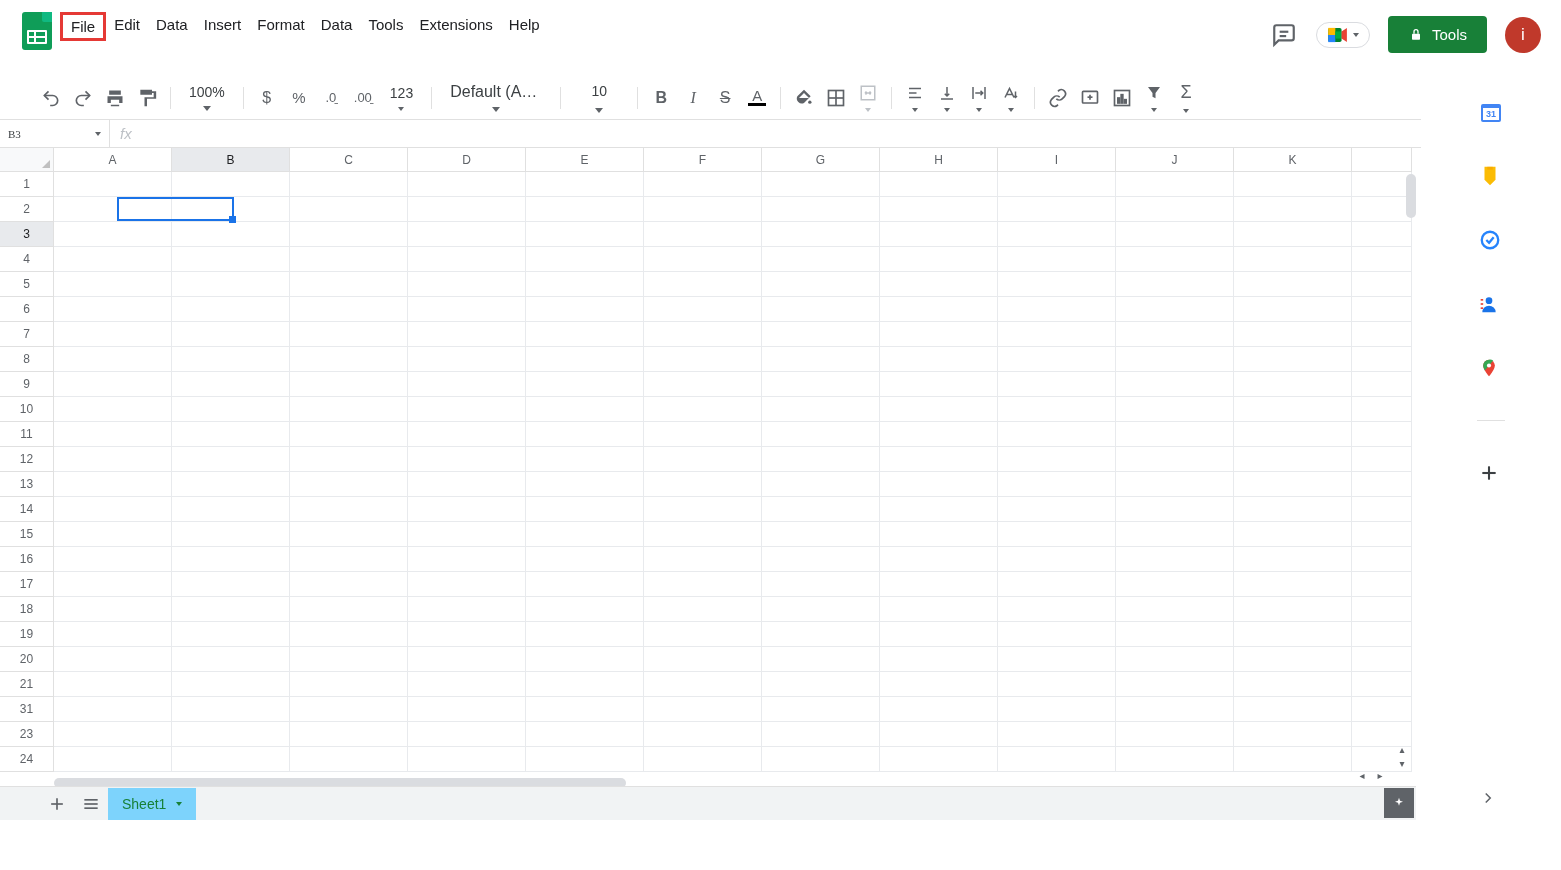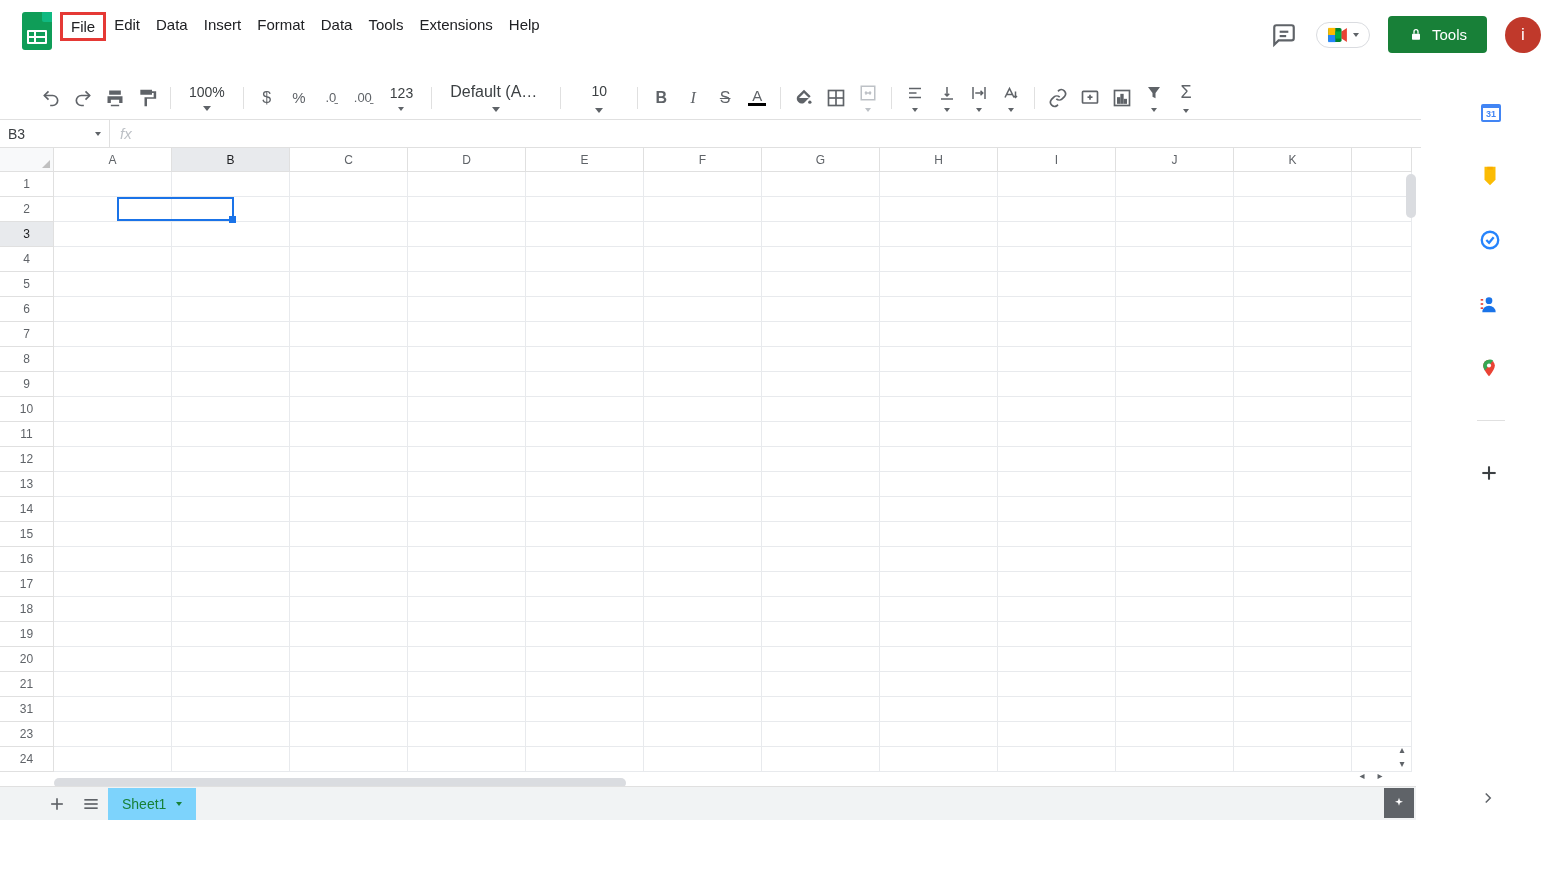--- a/index.html
+++ b/index.html
@@ -32,21 +32,21 @@
   .tb-disabled { color:#bdc1c6;}
   .tb-drop { display:flex; align-items:center; gap:6px; padding:0 6px;flex-direction:column;}
   .caret { width:0; height:0; border-left:4px solid transparent; border-right:4px solid transparent; border-top:5px solid #5f6368;}
   .caret-sm { border-left:3px solid transparent; border-right:3px solid transparent; border-top:4px solid #5f6368;}
   .font-drop { width:100px; overflow:hidden; white-space:nowrap; text-overflow:ellipsis; font-size:16px;}
   .text-color { display:flex; flex-direction:column; align-items:center;}
   .text-color-bar { width:18px; height:3px; background:#000;}
   .collapse-btn { margin-left:auto;}
   
   .formula-bar { height:28px; border-bottom:1px solid #e0e0e0; display:flex; align-items:center;}
-  .name-box { width:110px; height:100%; border-right:1px solid #e0e0e0; display:flex; align-items:center; padding:0 8px; font-size:14px; justify-content:space-between;}
+  .name-box { width:110px; height:100%; border-right:1px solid #e0e0e0; display:flex; align-items:center; padding:0 8px; font-size:11px; justify-content:space-between;font-family:Liberation Serif, serif;}
   .fx { font-style:italic; color:#bdc1c6; padding:0 10px; font-size:15px;}
   .formula-input { flex:1; border:none; outline:none; height:100%; font-size:14px;}
   
   .main-grid-area { position:absolute; top:148px; left:0; right:145px; bottom:98px; }
   .grid-corner { position:absolute; top:0; left:0; width:54px; height:24px; background:#f8f9fa; border-right:1px solid #e0e0e0; border-bottom:1px solid #e0e0e0; z-index:3;}
   .grid-corner:after{content:"";position:absolute;right:3px;bottom:3px;width:8px;height:8px;background:#c0c0c0;clip-path:polygon(100% 0,100% 100%,0 100%);}
   .col-headers { position:absolute; top:0; left:54px; right:0; height:24px; display:flex; z-index:2; background:#fff;}
   .col-h { width:118px; height:24px; border-right:1px solid #e0e0e0; border-bottom:1px solid #e0e0e0; display:flex; align-items:center; justify-content:center; font-size:12px; color:#5f6368; background:#fff; flex-shrink:0;}
   .col-h.sel { background:#e8eaed; color:#202124;}
   .row-headers { position:absolute; top:24px; left:0; width:54px; bottom:0; z-index:2; background:#fff;}

